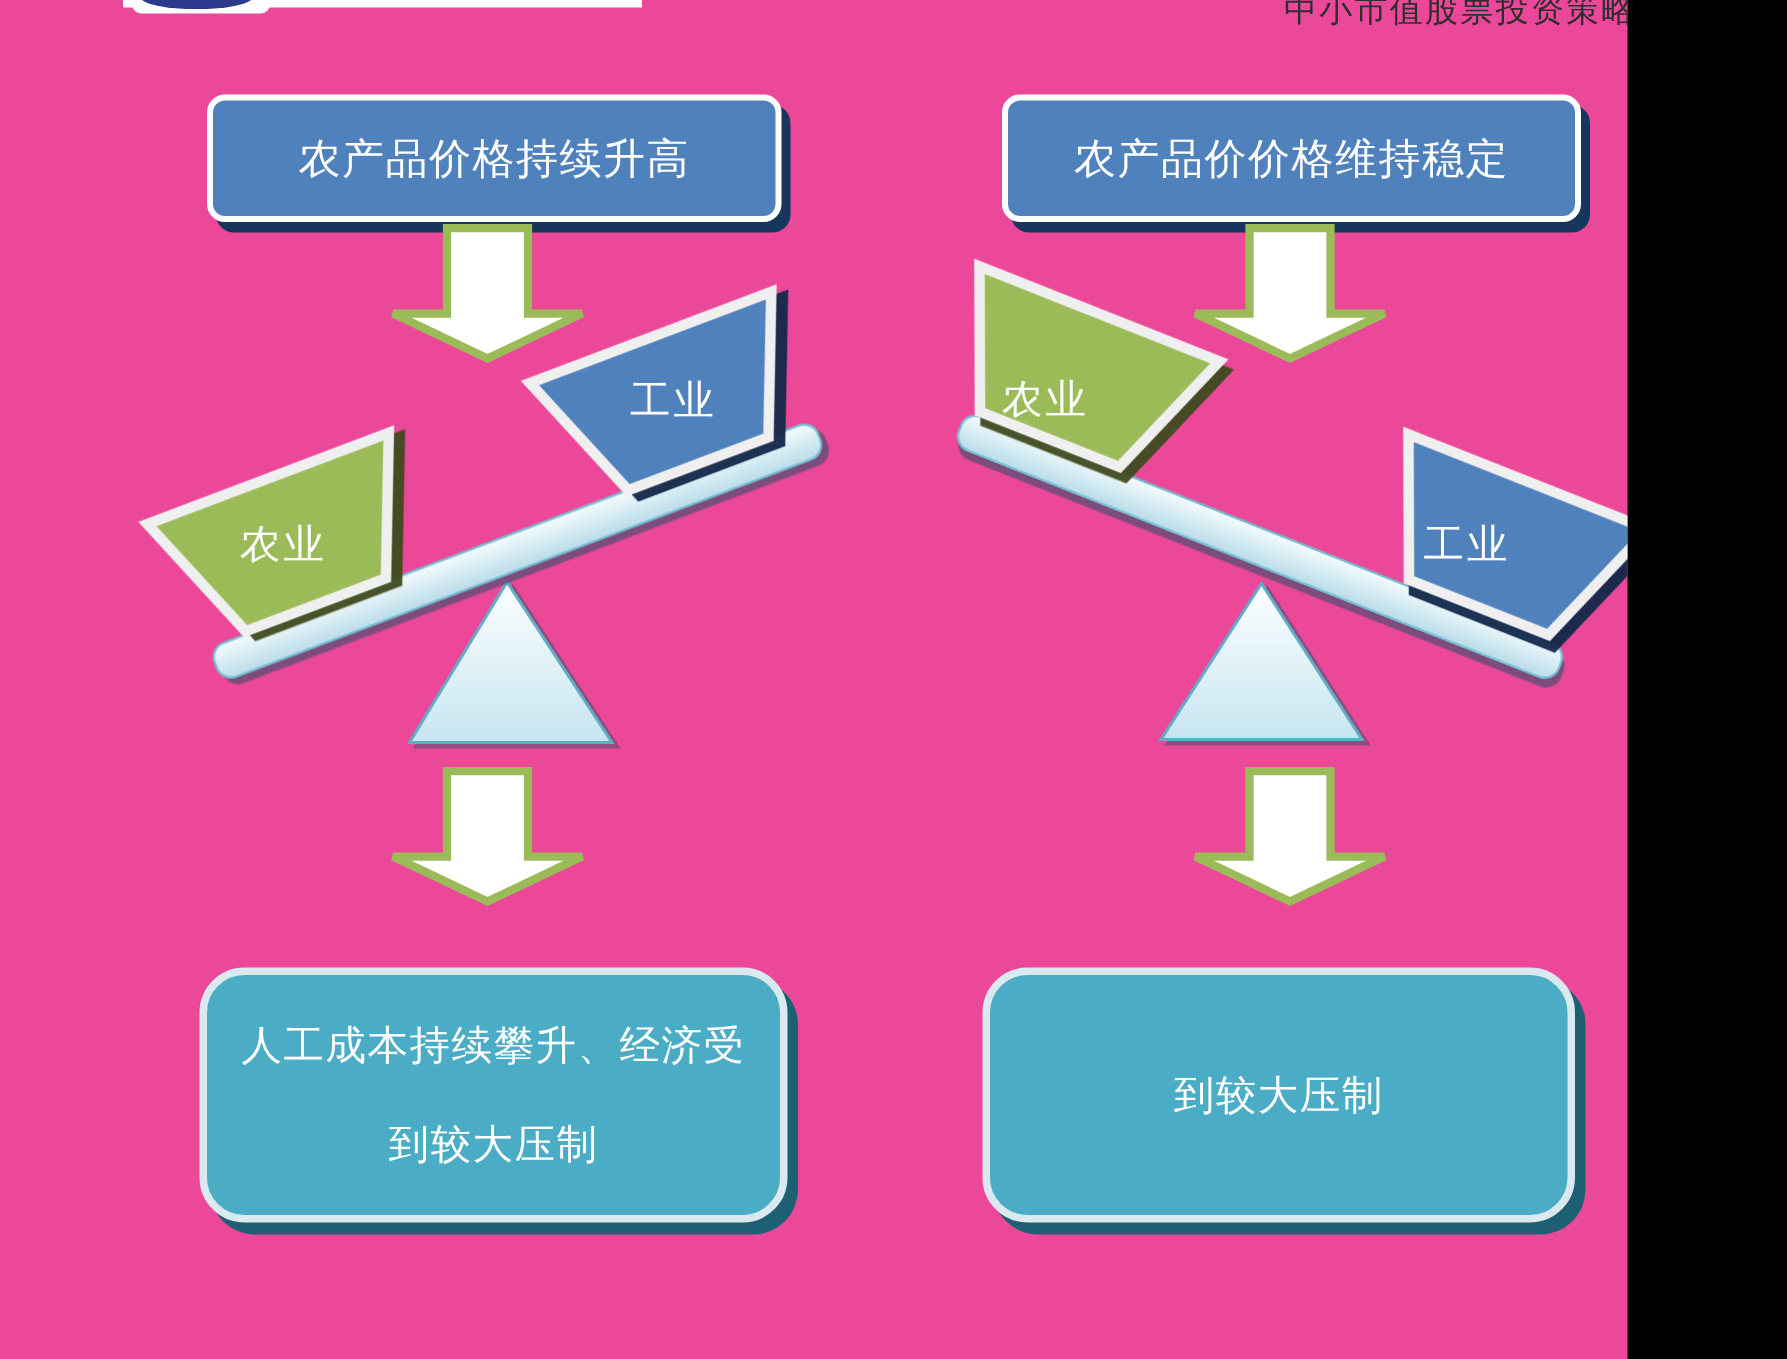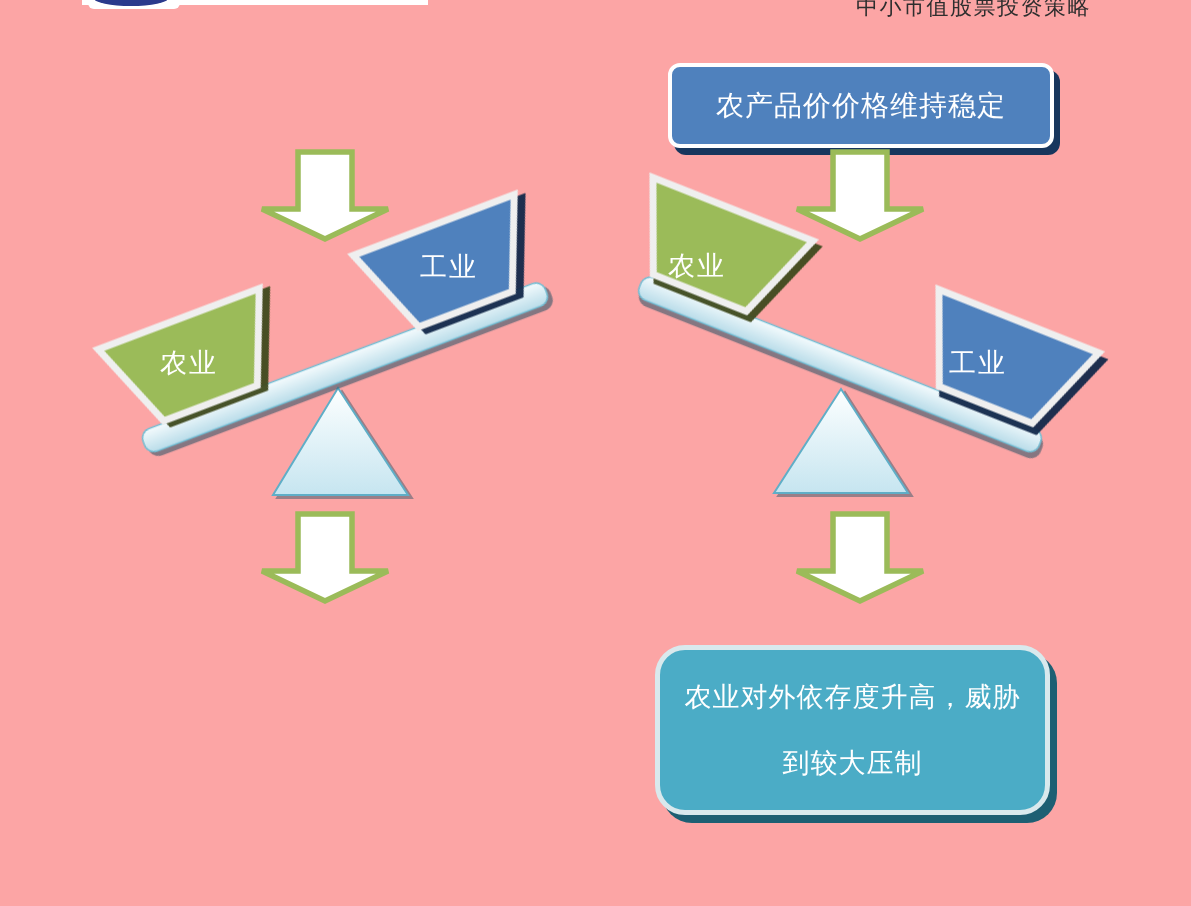--- a/index.html
+++ b/index.html
@@ -1,17 +1,17 @@
 <!DOCTYPE html>
 <html><head>
 <meta charset="utf-8">
 <style>
   html,body{margin:0;padding:0;background:#000;}
   #stage{
-    position:relative;width:1191px;height:906px;background:#fca5a5;
+    position:relative;width:1085px;height:906px;background:#ec4899;
     overflow:hidden;
     font-family:"Liberation Serif","DejaVu Serif",serif;
     text-decoration:underline;
   }
   
   .top-strip{position:absolute;left:82px;top:0;width:346px;height:5px;background:#fff;}
   .logo-frag{position:absolute;left:88px;top:0;width:92px;height:9px;background:#fff;overflow:hidden;border-radius:0 0 6px 6px;}
   .logo-swoosh{position:absolute;left:6px;top:-9px;width:74px;height:15px;background:#2b3a8c;border-radius:50%;}
   .page-title{
     position:absolute;left:856px;top:-8px;width:320px;height:24px;
@@ -61,20 +61,23 @@
 <body>
 
 <div id="stage">
 
   <div class="top-strip"></div>
   <div class="logo-frag">
     <div class="logo-swoosh"></div>
   </div>
   <div class="page-title">中小市值股票投资策略</div>
 
+  <div id="cause-left" class="flow-box cause-box">
+    <div>农产品价格持续升高</div>
+  </div>
   <div id="cause-right" class="flow-box cause-box">
     <div>农产品价价格维持稳定</div>
   </div>
 
   <svg id="arrow-top-left" class="arrow-svg" viewBox="0 0 140 95">
     <polygon class="arrow-shape" points="43,4 97,4 97,61 133,61 70,91 7,61 43,61"></polygon>
   </svg>
   <svg id="arrow-top-right" class="arrow-svg" viewBox="0 0 140 95">
     <polygon class="arrow-shape" points="43,4 97,4 97,61 133,61 70,91 7,61 43,61"></polygon>
   </svg>
@@ -124,18 +127,21 @@
     <g transform="translate(101 62) rotate(21.6)">
       <path class="pan pan-green" d="M -86 -46 L 86 -46 L 50 44 L -50 44 Z"></path>
     </g>
     <g transform="translate(387 174) rotate(21.6)">
       <path class="pan pan-blue" d="M -86 -46 L 86 -46 L 50 44 L -50 44 Z"></path>
     </g>
     <text class="pan-label" x="82" y="85">农业</text>
     <text class="pan-label" x="363" y="182">工业</text>
   </svg>
 
+  <div id="effect-left" class="flow-box effect-box">
+    <div>人工成本持续攀升、经济受</div>
+    <div>到较大压制</div>
+  </div>
   <div id="effect-right" class="flow-box effect-box">
-    <div>农业对外依存度升高，威胁</div>
     <div>到较大压制</div>
   </div>
 
 </div>
 
 </body></html>

